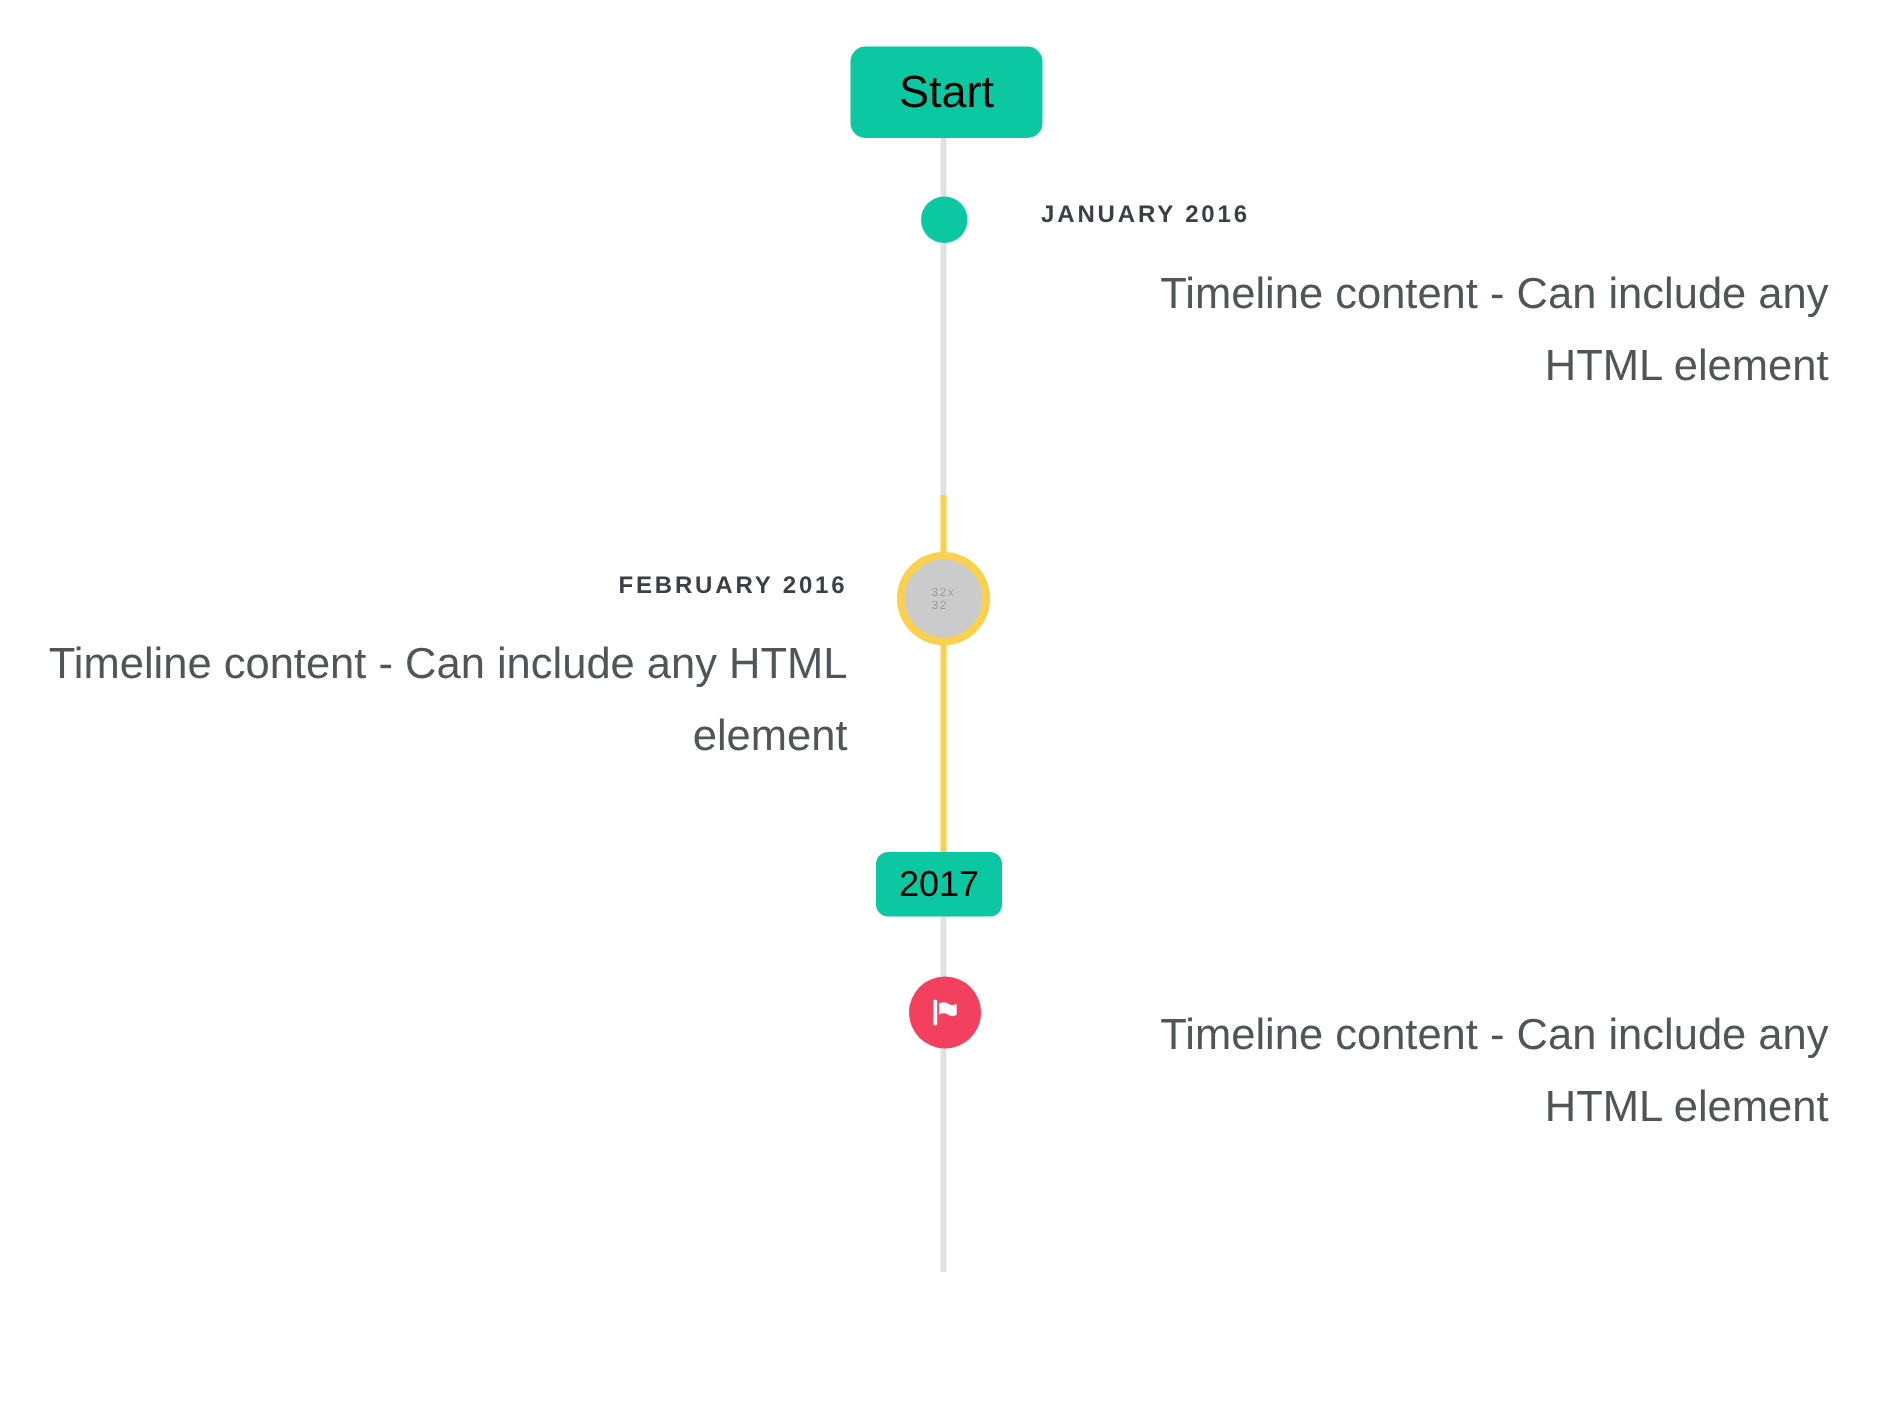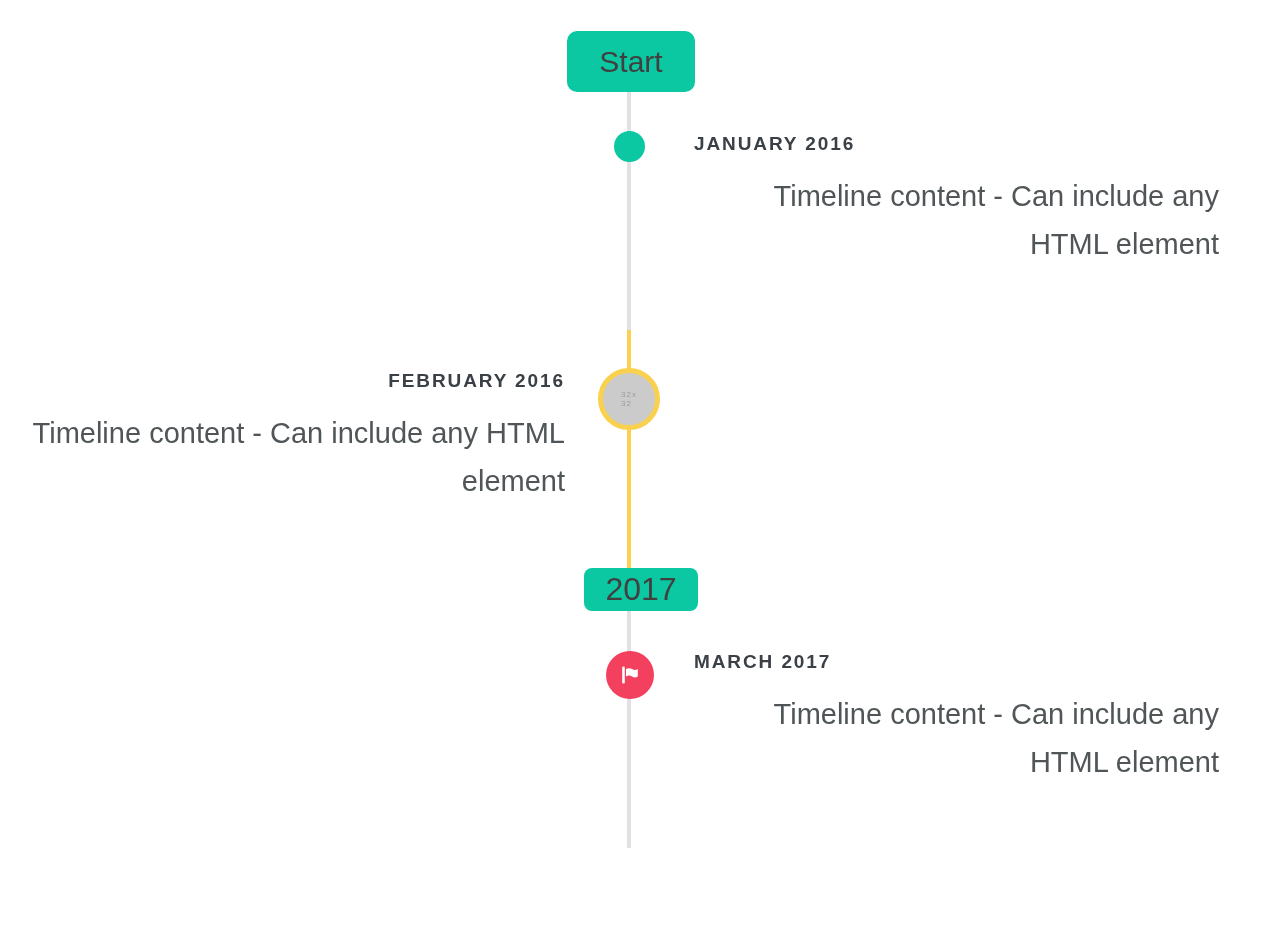--- a/index.html
+++ b/index.html
@@ -26,26 +26,26 @@
   .line-seg.hl     { top: 330px; height: 238px; background: var(--highlight, #FAD14E); }
   .line-seg.bottom { top: 611px; height: 237px; }
 
   
   .badge {
     position: absolute;
     display: flex;
     align-items: center;
     justify-content: center;
     background: var(--accent, #0BC8A2);
-    color: #404040;
+    color: #000000;
     border-radius: 10px;
     z-index: 3;
   }
   .badge.start { left: 567px; top: 31px;  width: 128px; height: 61px; font-size: 30px; }
-  .badge.year  { left: 584px; top: 568px; width: 114px;  height: 43px; font-size: 32px; border-radius: 8px; }
+  .badge.year  { left: 584px; top: 568px; width: 84px;  height: 43px; font-size: 24px; border-radius: 8px; }
   .badge.end   { left: 576px; top: 848px; width: 106px; height: 62px; font-size: 30px; }
 
   
   .marker { position: absolute; z-index: 2; }
   .marker.dot {
     left: 614px; top: 131px;
     width: 31px; height: 31px;
     border-radius: 50%;
     background: var(--accent, #0BC8A2);
   }
@@ -79,38 +79,38 @@
     display: flex;
     align-items: center;
     justify-content: center;
   }
   .marker.flag svg { width: 24px; height: 24px; fill: #ffffff; }
 
   
   .item { position: absolute; }
   .item h3 {
     margin: 0;
-    font-size: 19px;
+    font-size: 16px;
     line-height: 24px;
     font-weight: 700;
     letter-spacing: 1.9px;
     color: var(--heading, #3A4045);
   }
   .item p {
     margin: 16px 0 0 0;
     font-size: 29px;
     line-height: 48px;
     font-weight: 400;
     color: var(--bodytext, #505558);
     text-align: right;
   }
   .item.right { text-align: left; }
   .item.left  { text-align: right; }
   .item.jan   { left: 694px;  top: 132px; width: 525px; }
-  .item.feb   { right: 703px; top: 369px; width: 560px; }
+  .item.feb   { right: 703px; top: 379px; width: 560px; }
   .item.mar   { left: 694px;  top: 650px; width: 525px; }
 </style>
 </head>
 <body>
 
 <div class="stage">
 
   <div class="line-seg top"></div>
   <div class="line-seg hl"></div>
   <div class="line-seg bottom"></div>
@@ -137,17 +137,16 @@
     <h3>JANUARY 2016</h3>
     <p>Timeline content - Can include any HTML element</p>
   </section>
 
   <section class="item left feb">
     <h3>FEBRUARY 2016</h3>
     <p>Timeline content - Can include any HTML element</p>
   </section>
 
   <section class="item right mar">
-    <h3>MARCH 2017</h3>
     <p>Timeline content - Can include any HTML element</p>
   </section>
 
 </div>
 
 </body></html>

